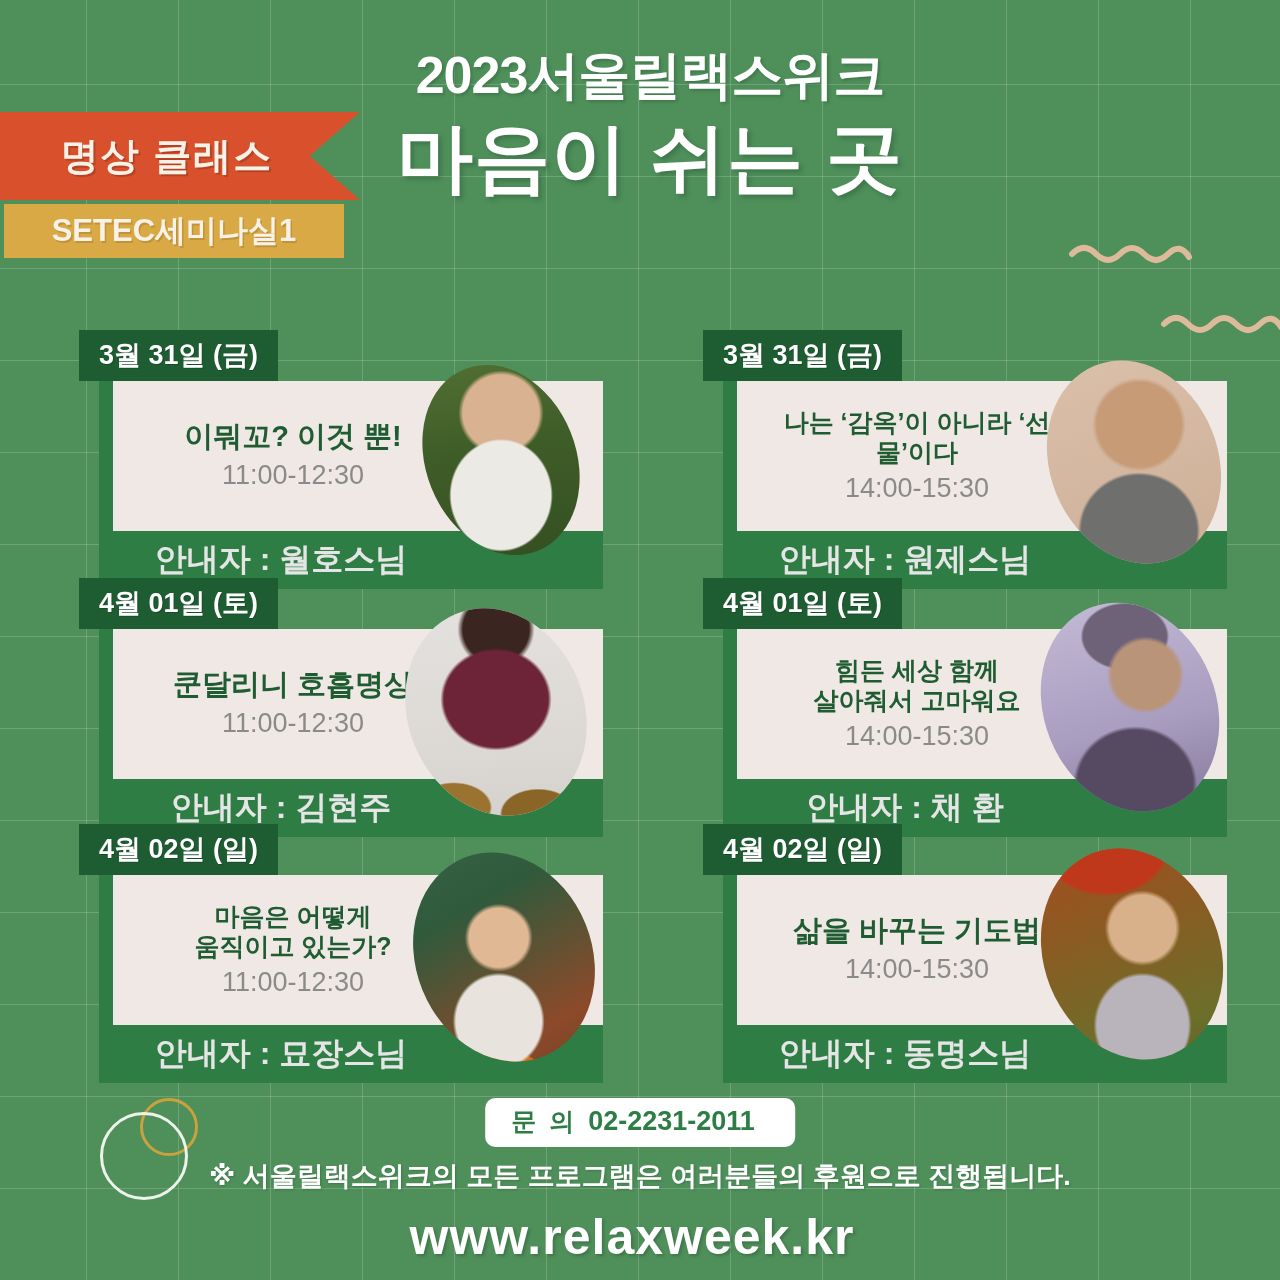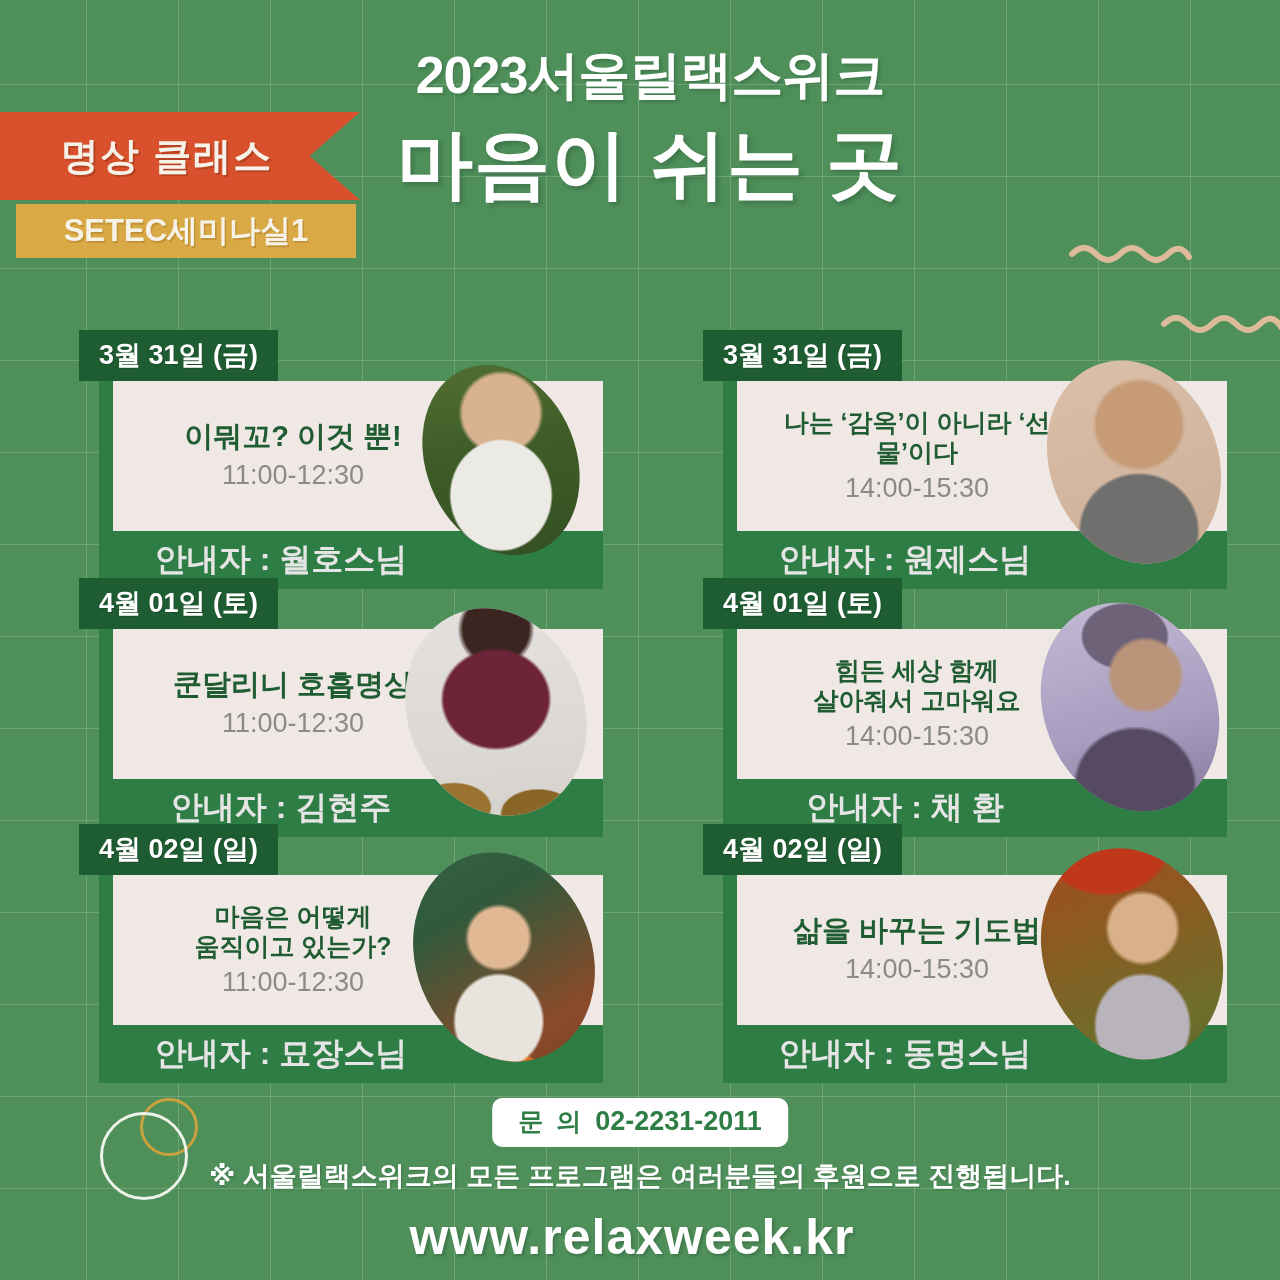--- a/index.html
+++ b/index.html
@@ -29,41 +29,41 @@
     background:#d9512c;
     display:flex;align-items:center;justify-content:center;
     padding-right:26px;box-sizing:border-box;
     clip-path:polygon(0 0,100% 0,86% 50%,100% 100%,0 100%);
   }
   .ribbon span{
     color:#f7f2e8;font-size:38px;font-weight:bold;letter-spacing:2px;
     text-shadow:2px 2px 0 rgba(120,40,20,.35);
   }
   .venue{
-    position:absolute;left:16px;top:204px;
+    position:absolute;left:4px;top:204px;
     width:340px;height:54px;
     background:#d9a945;
     display:flex;align-items:center;justify-content:center;
   }
   .venue span{
     color:#f7f2e8;font-size:31px;font-weight:bold;letter-spacing:0px;
     text-shadow:1.5px 1.5px 0 rgba(140,95,20,.30);
   }
 
   .title-block{
     position:absolute;left:370px;top:48px;width:560px;
     text-align:center;color:#ffffff;
   }
   .title-top{
     font-size:52px;font-weight:bold;letter-spacing:-1px;line-height:1.05;
     text-shadow:2px 2px 3px rgba(40,80,50,.35);
   }
   .title-main{
     font-size:76px;font-weight:bold;letter-spacing:1px;line-height:1.12;
-    margin-top:18px;
+    margin-top:12px;
     text-shadow:3px 3px 4px rgba(40,80,50,.38);
   }
 
   
   .squiggle{position:absolute;}
   .circle-deco{position:absolute;border-radius:50%;}
   .circle-white{left:100px;top:1112px;width:82px;height:82px;border:3px solid #eef3ea;}
   .circle-gold{left:140px;top:1098px;width:52px;height:52px;border:3px solid #c9a23f;}
 
   
@@ -123,21 +123,21 @@
   .portrait .pimg{
     position:absolute;inset:0;
     transform:rotate(22deg) scale(1.5);
   }
 
   
   .contact-pill{
     position:absolute;left:50%;transform:translateX(-50%);
     top:1098px;
     background:#ffffff;border-radius:10px;
-    padding:7px 26px 9px 26px;
+    padding:7px 40px 9px 26px;
     display:flex;align-items:baseline;gap:11px;
   }
   .contact-pill .lbl{color:#2e7d45;font-size:25px;font-weight:bold;letter-spacing:3px;}
   .contact-pill .num{color:#2e7d45;font-size:27px;font-weight:bold;letter-spacing:0px;}
   .note{
     position:absolute;left:0;right:0;top:1158px;text-align:center;
     color:#ffffff;font-size:27px;font-weight:bold;
     text-shadow:1px 1px 2px rgba(40,80,50,.35);
   }
   .url{

